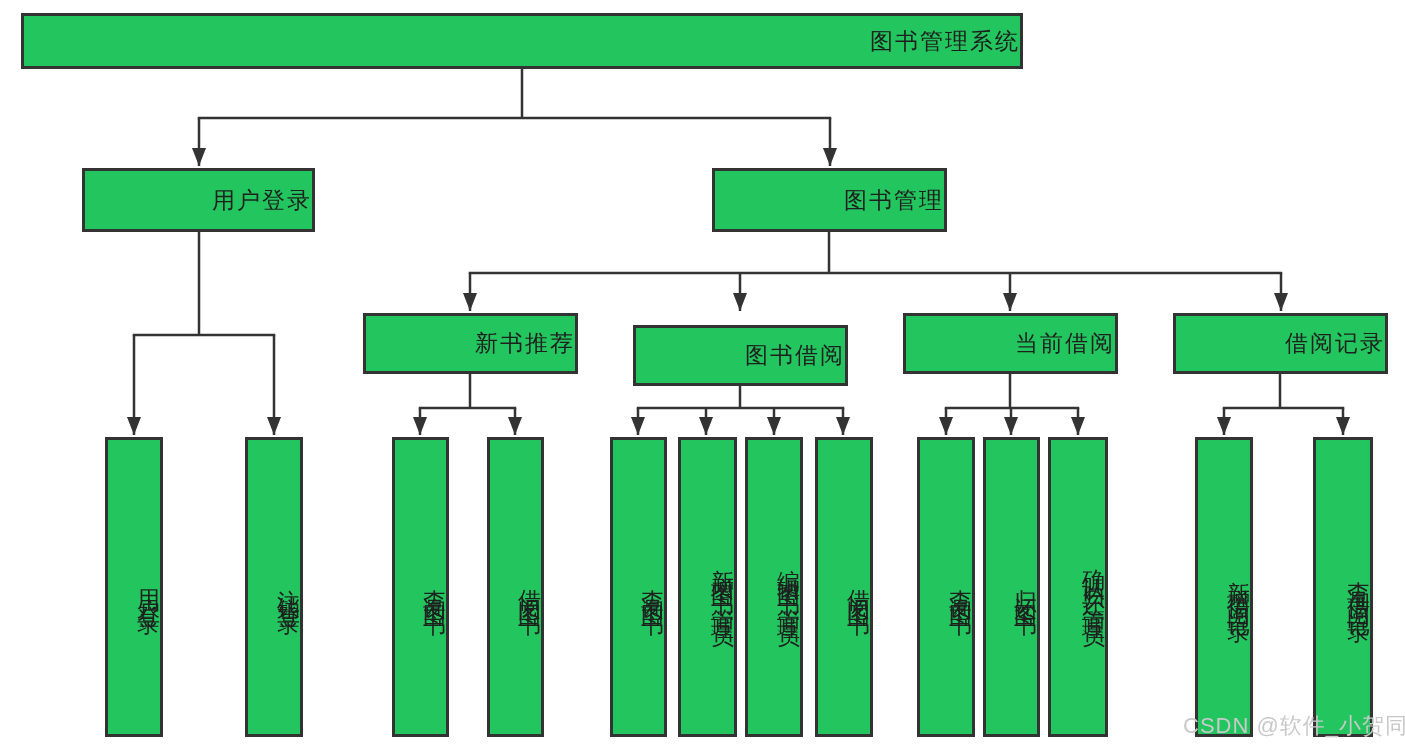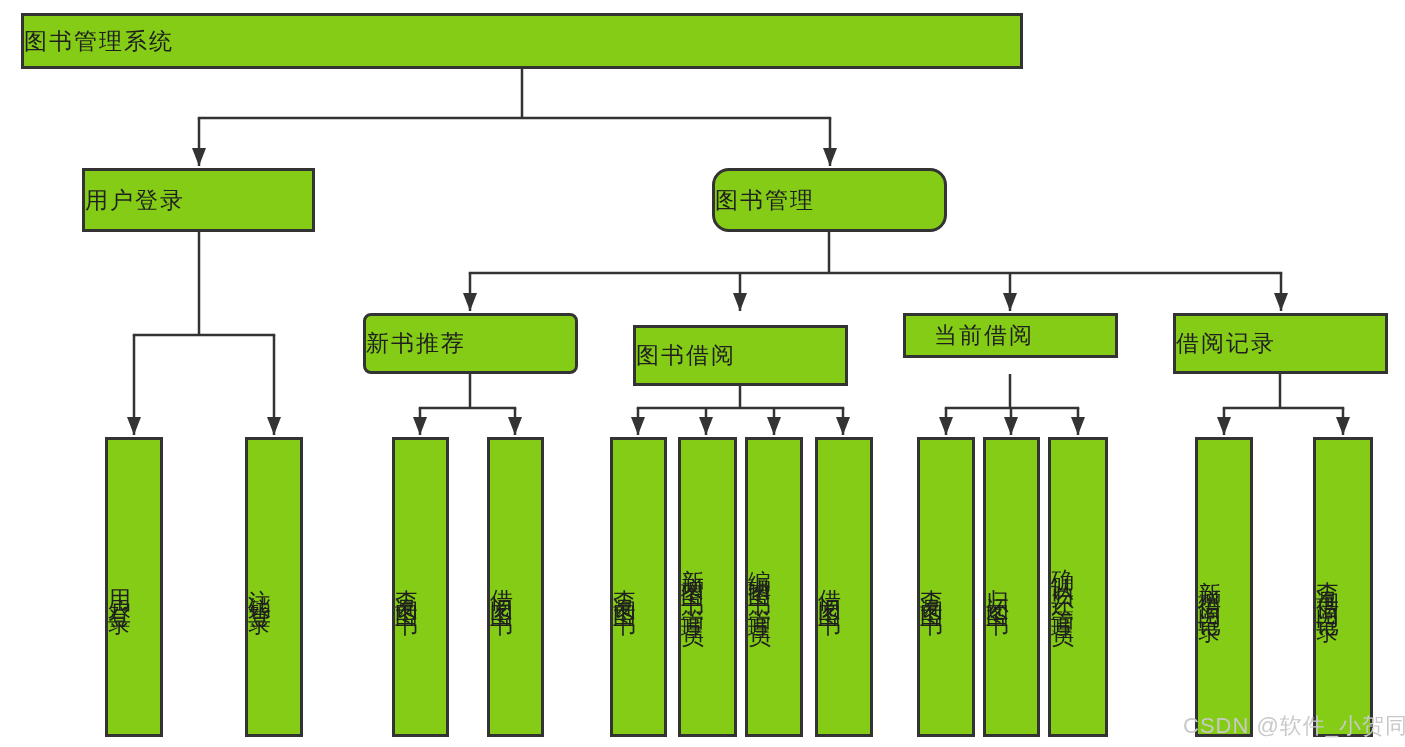--- a/index.html
+++ b/index.html
@@ -7,26 +7,26 @@
     position: relative;
     width: 1405px;
     height: 747px;
     background: #ffffff;
     font-family: "Liberation Sans", sans-serif;
     overflow: hidden;
   }
   #wires { position: absolute; left: 0; top: 0; width: 1405px; height: 747px; }
   .box {
     position: absolute;
-    background: #84cc16;
+    background: #22c55e;
     border: 3px solid #333333;
     box-sizing: border-box;
     display: flex;
     align-items: center;
-    justify-content: flex-start;
+    justify-content: flex-end;
   }
   .hlabel {
     font-size: 23px;
     color: #1f1f1f;
     letter-spacing: 2px;
     white-space: nowrap;
   }
   .vlabel {
     writing-mode: vertical-rl;
     text-orientation: mixed;
@@ -101,31 +101,31 @@
     </g>
   </svg>
 
   <div class="box" style="left:21px; top:13px; width:1002px; height:56px;">
     <span class="hlabel">图书管理系统</span>
   </div>
 
   <div class="box" style="left:82px; top:168px; width:233px; height:64px;">
     <span class="hlabel">用户登录</span>
   </div>
-  <div class="box" style="left:712px; top:168px; width:235px; height:64px;border-radius:17px;">
+  <div class="box" style="left:712px; top:168px; width:235px; height:64px;">
     <span class="hlabel">图书管理</span>
   </div>
 
-  <div class="box" style="left:363px; top:313px; width:215px; height:61px;border-radius:8px;">
+  <div class="box" style="left:363px; top:313px; width:215px; height:61px;">
     <span class="hlabel">新书推荐</span>
   </div>
   <div class="box" style="left:633px; top:313px; width:215px; height:61px;margin-top:12px;">
     <span class="hlabel">图书借阅</span>
   </div>
-  <div class="box" style="left:903px; top:313px; width:215px; height:45px;padding-left:28px;">
+  <div class="box" style="left:903px; top:313px; width:215px; height:61px;padding-left:28px;">
     <span class="hlabel">当前借阅</span>
   </div>
   <div class="box" style="left:1173px; top:313px; width:215px; height:61px;">
     <span class="hlabel">借阅记录</span>
   </div>
 
   <div class="box leaf" style="left:105px;">
     <span class="vlabel">用户登录</span>
   </div>
   <div class="box leaf" style="left:245px;">

